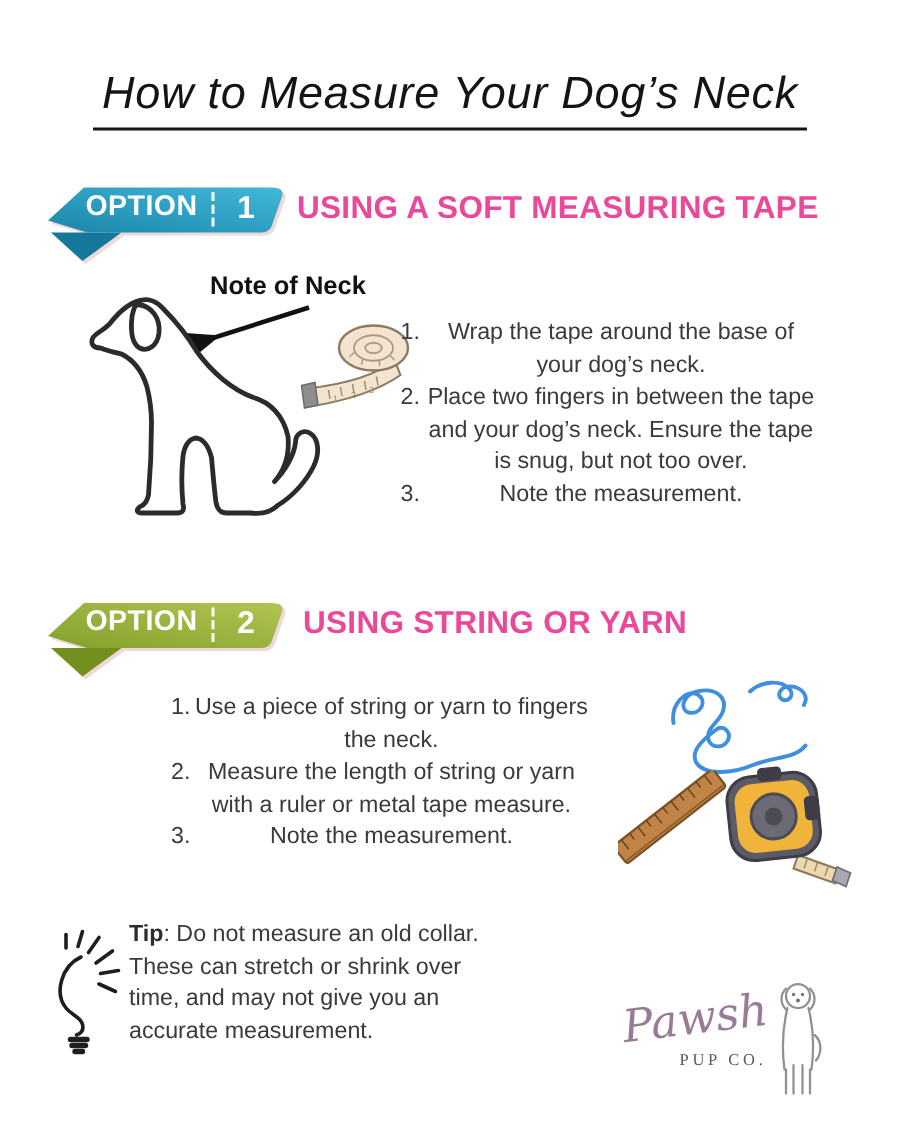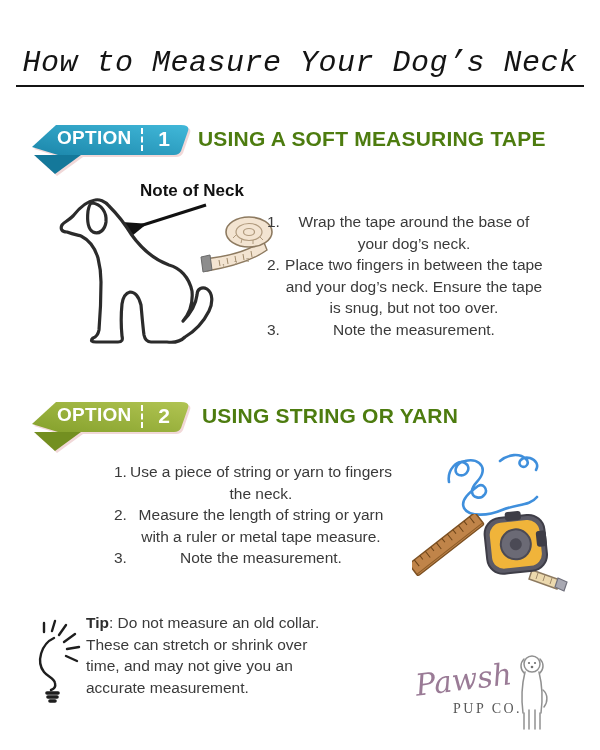--- a/index.html
+++ b/index.html
@@ -1,38 +1,38 @@
 <!DOCTYPE html>
 <html><head>
 <meta charset="utf-8">
 <style>
   html,body{margin:0;padding:0;background:#fff;}
   .page{position:relative;width:600px;height:750px;background:#ffffff;overflow:hidden;
         font-family:"Liberation Sans",sans-serif;}
 
   
   .title-wrap{position:absolute;top:46px;left:0;width:600px;text-align:center;}
-  .title{display:inline-block;font-family:Liberation Mono, monospace;font-style:italic;
+  .title{display:inline-block;font-family:Liberation Sans, sans-serif;font-style:italic;
          font-size:30px;color:#141414;border-bottom:2.5px solid #141414;
          padding:0 6px 5px 6px;letter-spacing:0.5px;}
 
   
   .banner{position:absolute;width:170px;height:58px;}
   .banner svg{position:absolute;left:0;top:0;
               filter:drop-shadow(2px 2px 0 rgba(224,168,168,0.45));}
   .banner .label{position:absolute;left:33px;top:8px;color:#fff;font-weight:700;
                  font-size:19px;letter-spacing:0.3px;}
   .banner .divider{position:absolute;left:117px;top:9px;height:23px;
                    border-left:2.5px dashed #fff;}
   .banner .num{position:absolute;left:122px;top:8px;width:36px;text-align:center;
                color:#fff;font-weight:700;font-size:21px;}
   .banner1{left:24px;top:119px;}
   .banner2{left:24px;top:396px;}
 
-  .opt-heading{position:absolute;font-weight:700;font-size:21px;color:#4d7c0f;
+  .opt-heading{position:absolute;font-weight:700;font-size:21px;color:#ec4899;
                letter-spacing:0.2px;white-space:nowrap;}
   .heading1{left:198px;top:127px;}
   .heading2{left:202px;top:404px;}
 
   
   .neck-label{position:absolute;left:140px;top:181px;font-weight:700;font-size:17px;
               color:#111;white-space:nowrap;}
 
   
   .steps{position:absolute;font-size:15.5px;color:#3a3a3a;line-height:21.5px;}
@@ -45,21 +45,21 @@
   
   .tip-text{position:absolute;left:86px;top:612px;width:252px;font-size:15.5px;
             line-height:21.5px;color:#3a3a3a;}
   .tip-text b{color:#2d2d2d;}
 
   
   .logo-script{position:absolute;left:415px;top:662px;font-family:"DejaVu Serif",serif;
                font-style:italic;font-size:30px;color:#9a7b96;transform:rotate(-7deg);
                white-space:nowrap;}
   .logo-sub{position:absolute;left:453px;top:701px;font-family:"Liberation Serif",serif;
-            font-size:14px;letter-spacing:2.5px;color:#585858;white-space:nowrap;}
+            font-size:11px;letter-spacing:2.5px;color:#585858;white-space:nowrap;}
 
   .abs{position:absolute;}
 </style>
 </head>
 <body>
 
 <div class="page">
 
   <div class="title-wrap">
     <span class="title">How to Measure Your Dog’s Neck</span>

